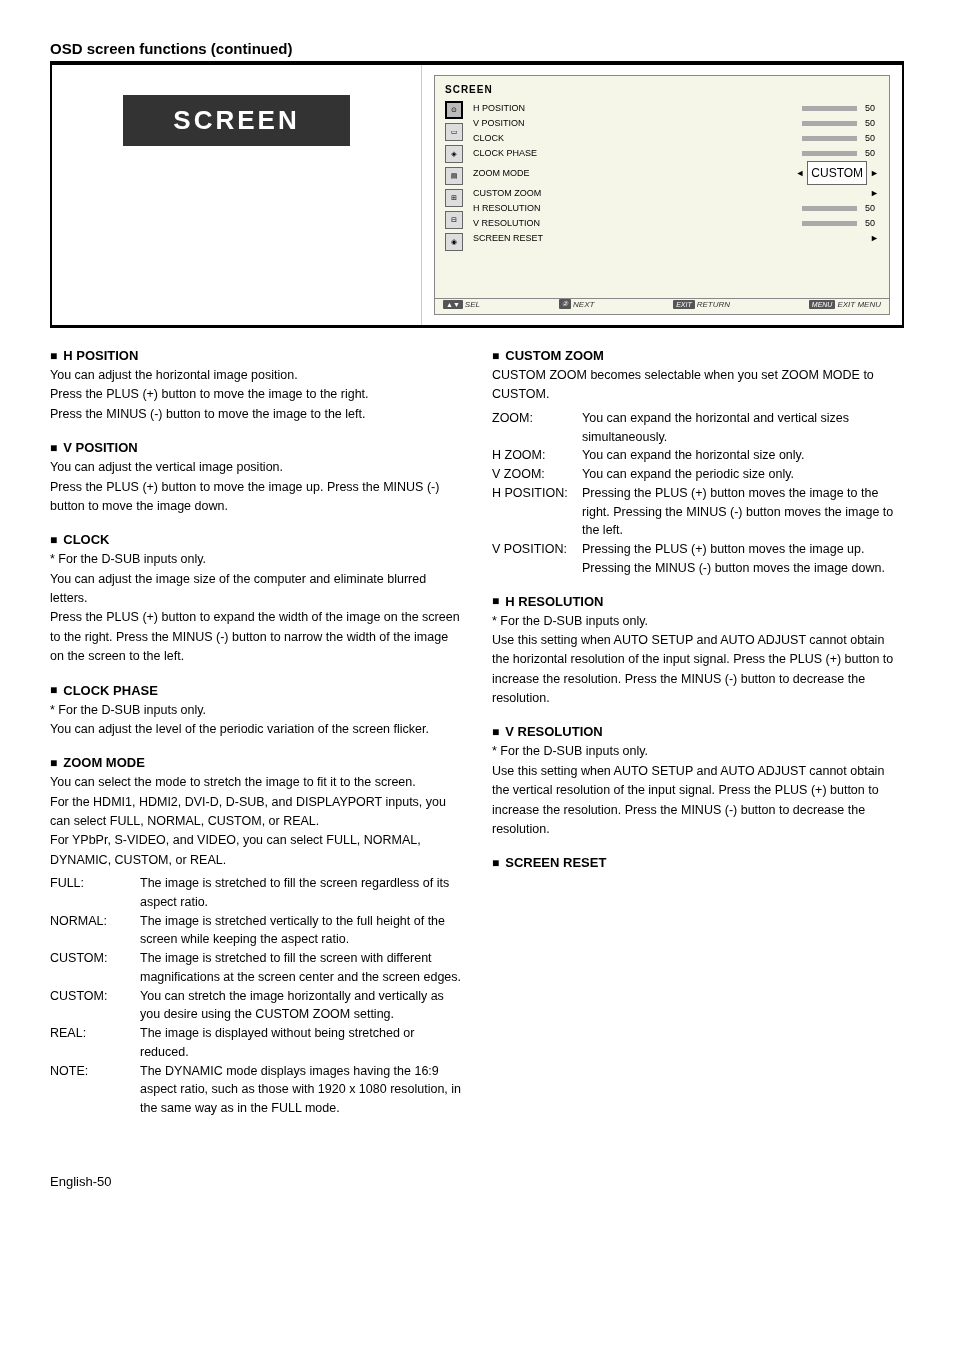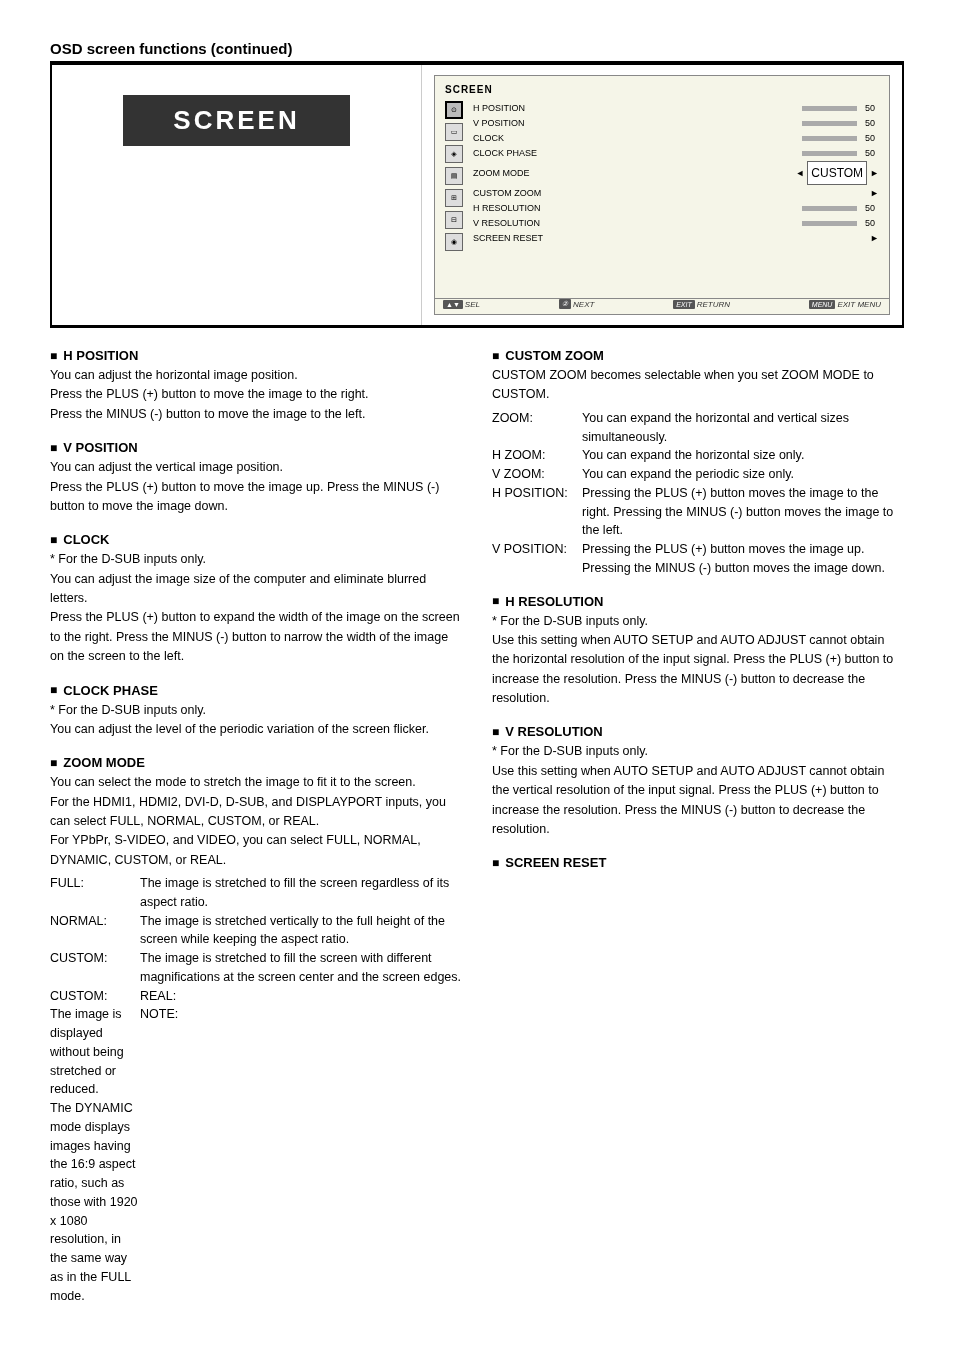--- a/index.html
+++ b/index.html
@@ -395,20 +395,21 @@
         For the HDMI1, HDMI2, DVI-D, D-SUB, and DISPLAYPORT inputs, you can select FULL, NORMAL, CUSTOM, or REAL.<br>
         For YPbPr, S-VIDEO, and VIDEO, you can select FULL, NORMAL, DYNAMIC, CUSTOM, or REAL.
         <div class="dt-table" style="margin-top:4px;">
           <span class="dt-label">FULL:</span>
           <span class="dt-value">The image is stretched to fill the screen regardless of its aspect ratio.</span>
           <span class="dt-label">NORMAL:</span>
           <span class="dt-value">The image is stretched vertically to the full height of the screen while keeping the aspect ratio.</span>
           <span class="dt-label">CUSTOM:</span>
           <span class="dt-value">The image is stretched to fill the screen with different magnifications at the screen center and the screen edges.</span>
           <span class="dt-label">CUSTOM:</span>
+          <span class="dt-value">You can stretch the image horizontally and vertically as you desire using the CUSTOM ZOOM setting.</span>
           <span class="dt-label">REAL:</span>
           <span class="dt-value">The image is displayed without being stretched or reduced.</span>
           <span class="dt-label">NOTE:</span>
           <span class="dt-value">The DYNAMIC mode displays images having the 16:9 aspect ratio, such as those with 1920 x 1080 resolution, in the same way as in the FULL mode.</span>
         </div>
       </div>
     </div>
 
   </div>
 

